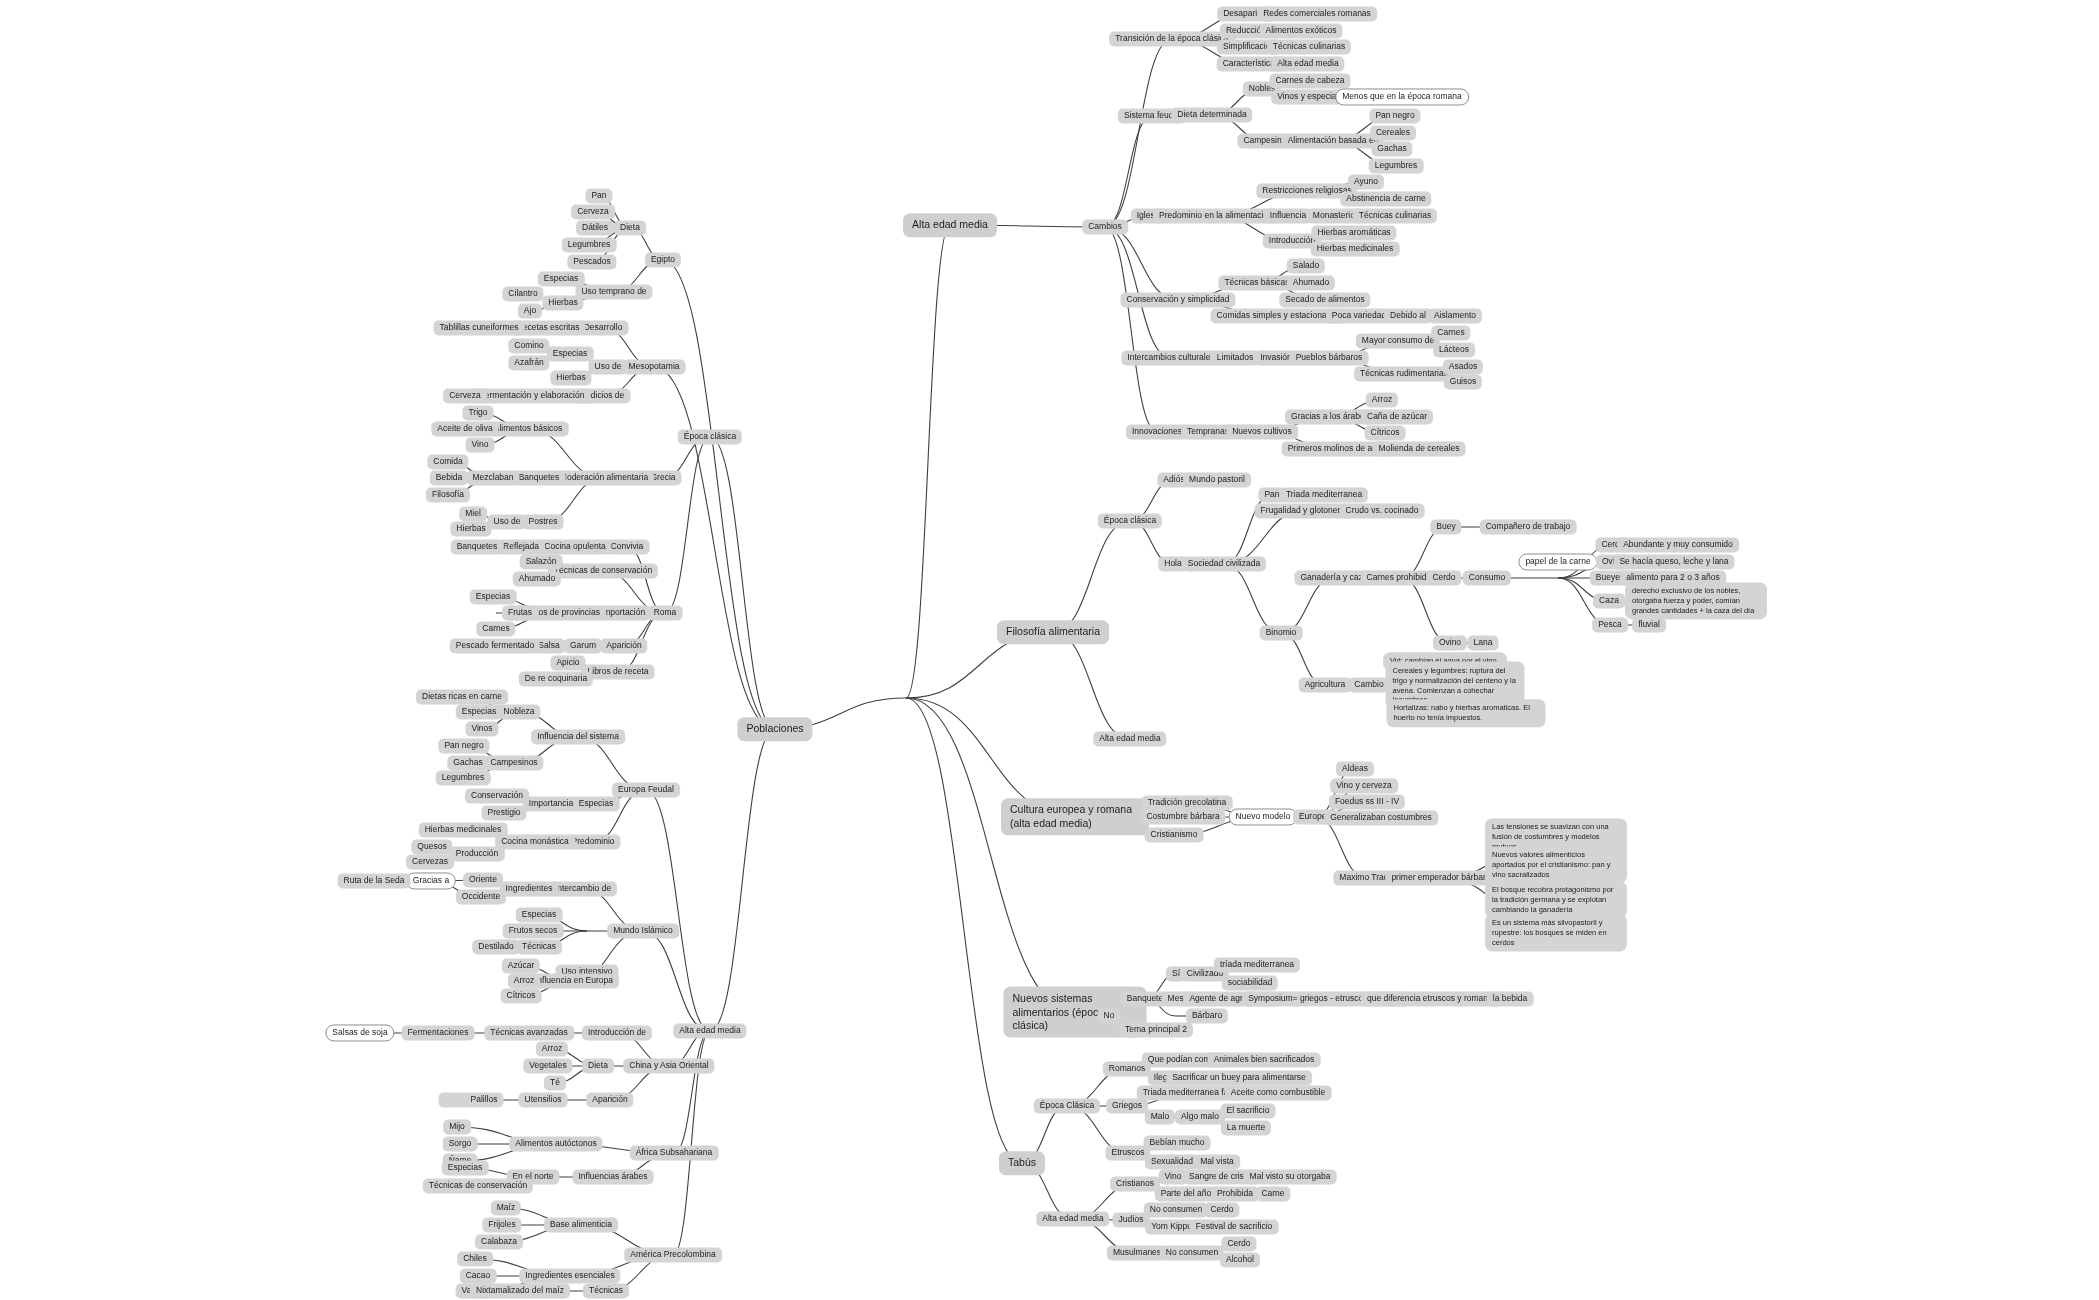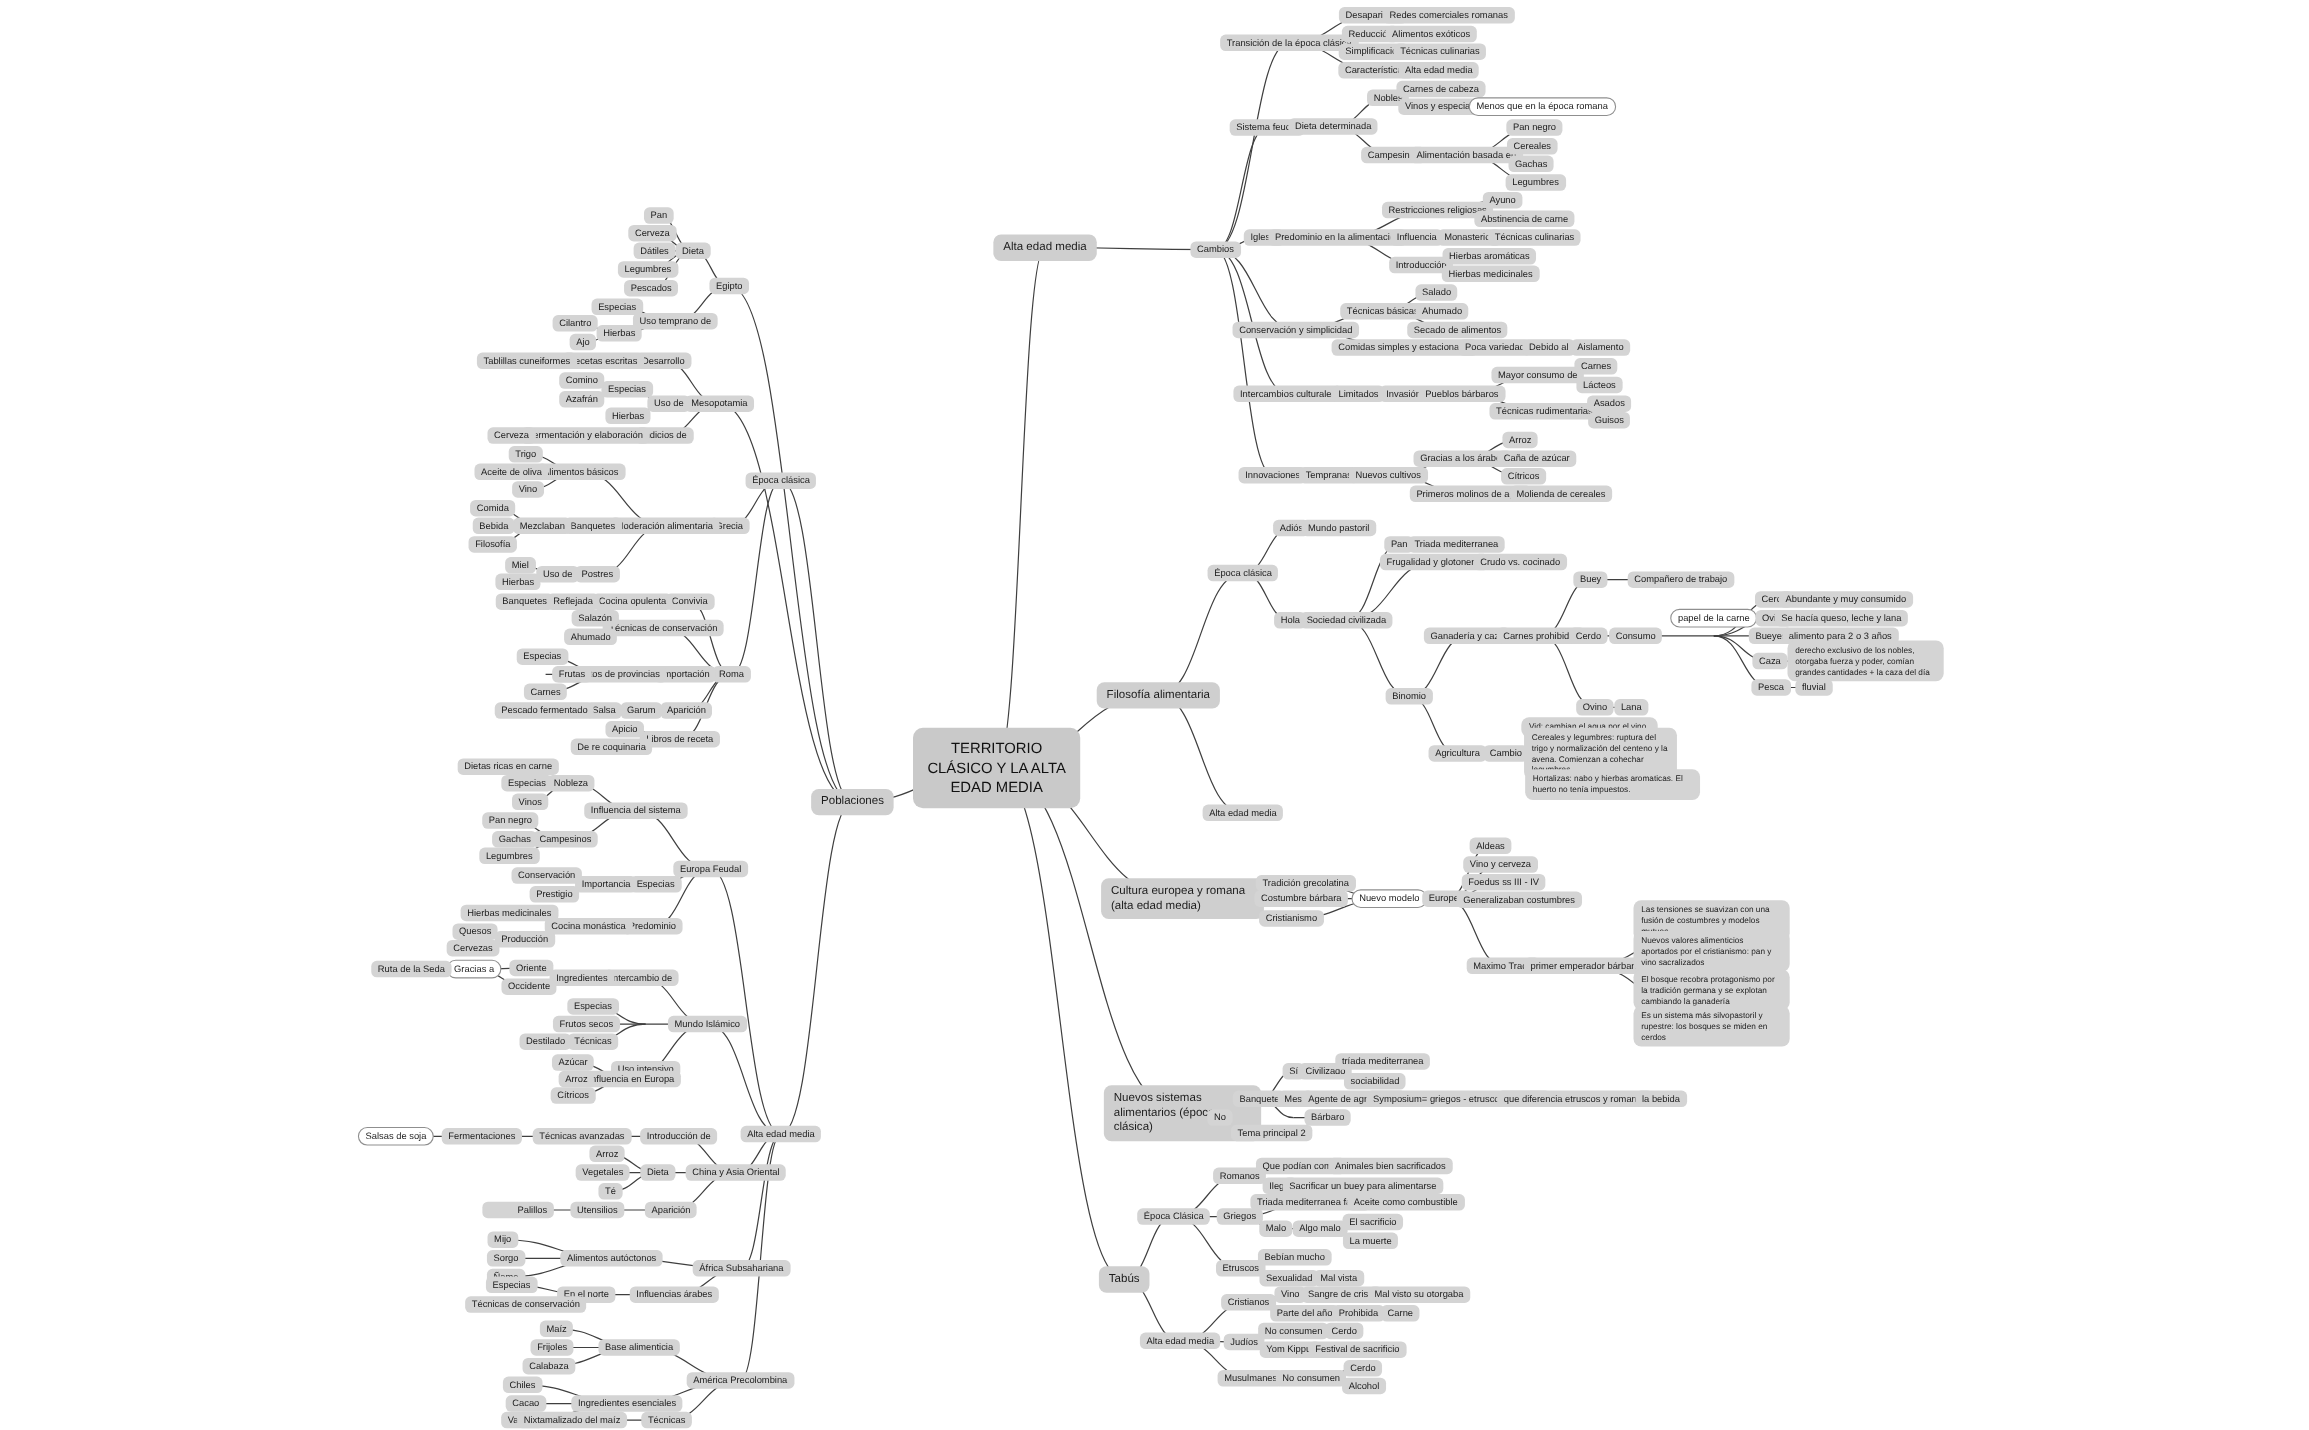--- a/index.html
+++ b/index.html
@@ -311,21 +311,20 @@
       <path d="M 1131 1220 C 1152 1220, 1152 1227, 1173 1227" stroke="#3f3f3f"></path>
       <path d="M 1173 1227 C 1203.5 1227, 1203.5 1227, 1234 1227" stroke="#3f3f3f"></path>
       <path d="M 1073 1219 C 1105 1219, 1105 1253, 1137 1253" stroke="#3f3f3f"></path>
       <path d="M 1137 1253 C 1164.5 1253, 1164.5 1253, 1192 1253" stroke="#3f3f3f"></path>
       <path d="M 1192 1253 C 1215.5 1253, 1215.5 1244, 1239 1244" stroke="#3f3f3f"></path>
       <path d="M 1192 1253 C 1216 1253, 1216 1260, 1240 1260" stroke="#3f3f3f"></path>
       <path d="M 1187 803 C 1225 803, 1225 817, 1263 817" stroke="#3f3f3f"></path>
       <path d="M 1174 835 C 1218.5 835, 1218.5 817, 1263 817" stroke="#3f3f3f"></path>
       <path d="M 431 881 C 456 881, 456 897, 481 897" stroke="#3f3f3f"></path>
     </svg>
-<div class="node root wrap" style="left: 906px; top: 698px; width: 128px;">TERRITORIO CLÁSICO Y LA ALTA EDAD MEDIA</div>
     <div class="node big" style="left: 775px; top: 729px;">Poblaciones</div>
     <div class="node " style="left: 663px; top: 260px;">Egipto</div>
     <div class="node " style="left: 630px; top: 228px;">Dieta</div>
     <div class="node " style="left: 599px; top: 196px;">Pan</div>
     <div class="node " style="left: 593px; top: 212px;">Cerveza</div>
     <div class="node " style="left: 595px; top: 228px;">Dátiles</div>
     <div class="node " style="left: 589px; top: 245px;">Legumbres</div>
     <div class="node " style="left: 592px; top: 262px;">Pescados</div>
     <div class="node " style="left: 614px; top: 292px;">Uso temprano de</div>
     <div class="node " style="left: 561px; top: 279px;">Especias</div>

